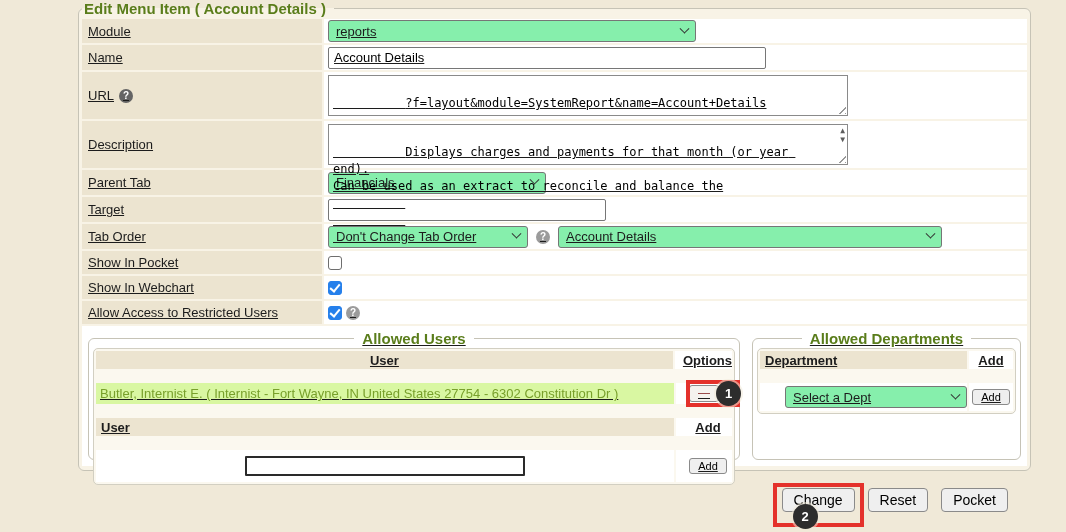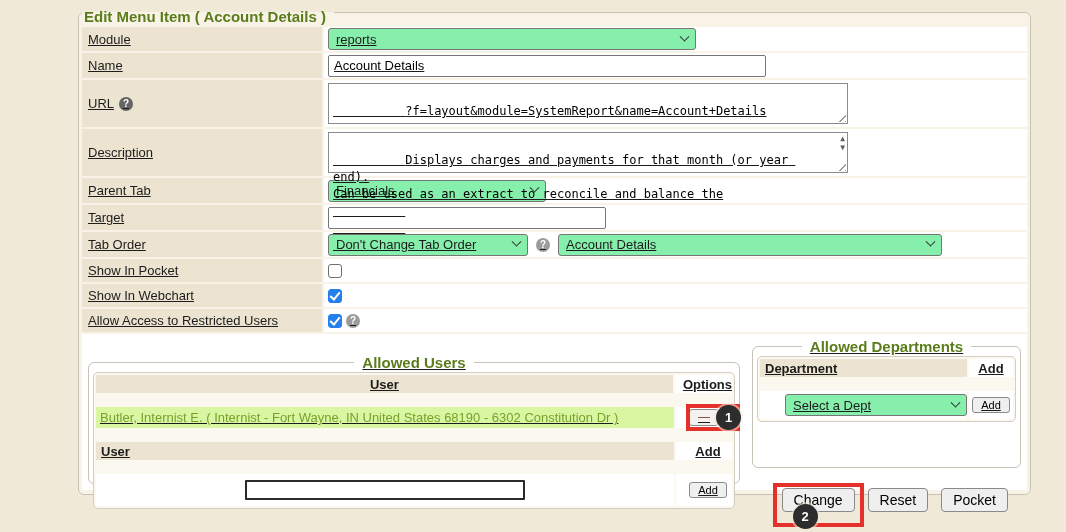--- a/index.html
+++ b/index.html
@@ -11,21 +11,21 @@
   }
 
   
   fieldset.main {
     position:absolute; left:78px; top:0px; width:930px;
     border:1px solid #c6c3b6; border-radius:6px;
     background:#f8f3e6; padding:2px 3px 4px 3px;
   }
   fieldset.main > legend {
     font-weight:bold; font-size:15px; color:#5a7d1b;
-    margin-left:0; padding:8px 8px 0 2px;
+    margin-left:0; padding:0 8px 0 2px;
   }
   .rows { display:flex; flex-direction:column; gap:2px;text-decoration:underline; }
   .frow { display:flex; gap:2px; }
   .lcell {
     flex:0 0 240px; background:#ece4d0; padding:0 6px;
     display:flex; align-items:center; gap:5px;
   }
   .vcell {
     flex:1; background:#fff; padding:1px 4px;
     display:flex; align-items:center; gap:8px;
@@ -88,21 +88,21 @@
 
   
   .panels { background:#fff; padding:4px 6px 6px 6px; display:flex; gap:12px; min-height:138px; }
   fieldset.sub {
     border:1px solid #c6c3b6; border-radius:6px; background:#fff;
     padding:1px 4px 4px 4px; height:130px;
   }
   fieldset.sub > legend {
     font-weight:bold; font-size:15px; color:#5a7d1b; margin:0 auto; padding:0 8px;
   }
-  fieldset.users { flex:0 0 652px;margin-top:16px; }
+  fieldset.users { flex:0 0 652px; }
   fieldset.depts { flex:0 0 248px; }
   .inbox {
     border:1px solid #d2cfc2; border-radius:5px; background:#fbf8ef;
     padding:2px; display:flex; flex-direction:column; gap:14px;
   }
   .trow { display:flex; gap:2px; }
   .hcell {
     background:#ece4d0; font-weight:bold; padding:1px 5px;
     display:flex; align-items:center; min-height:18px;
   }
@@ -253,21 +253,21 @@
     <div class="panels">
 
       <fieldset class="sub users">
         <legend>Allowed Users</legend>
         <div class="inbox">
           <div class="trow">
             <div class="hcell center grow">User</div>
             <div class="wcell optcol">Options</div>
           </div>
           <div class="trow">
-            <div class="usr-data">Butler, Internist E. ( Internist - Fort Wayne, IN United States 68190 - 6302 Constitution Dr )</div>
+            <div class="usr-data">Butler, Internist E. ( Internist - Fort Wayne, IN United States 27754 - 6302 Constitution Dr )</div>
             <div class="opt-cell">
               <span class="anno anno1"></span>
               <button class="minus-btn">—</button>
               <span class="badge badge1">1</span>
             </div>
           </div>
           <div class="trow">
             <div class="hcell grow">User</div>
             <div class="wcell optcol">Add</div>
           </div>

